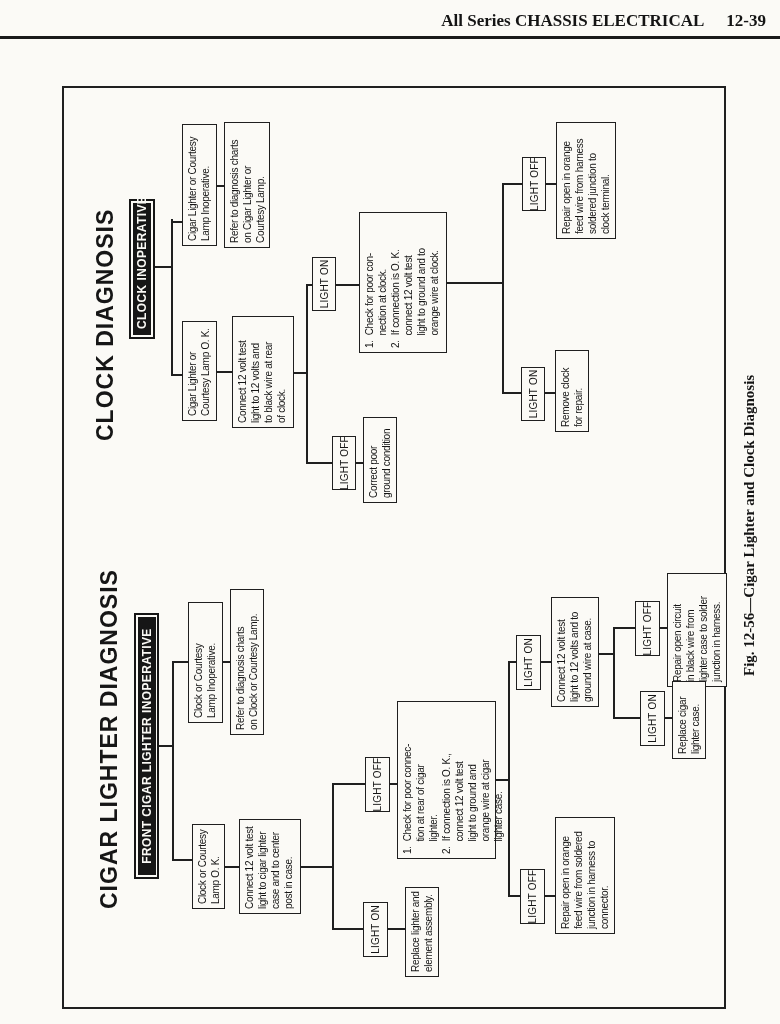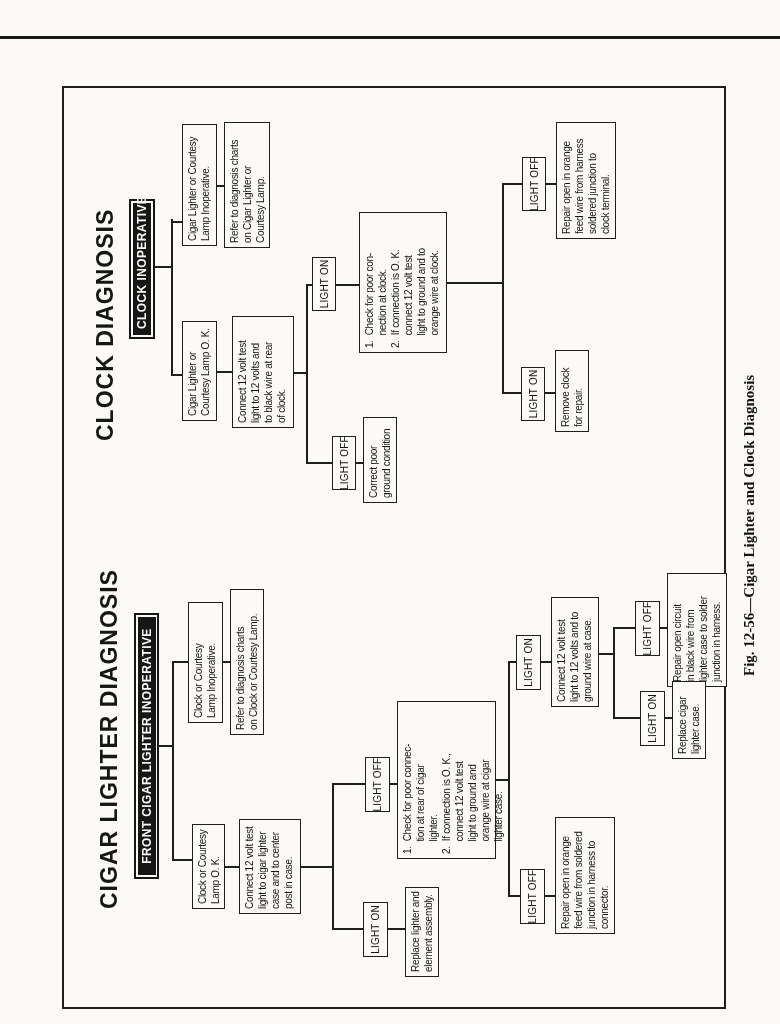--- a/index.html
+++ b/index.html
@@ -53,20 +53,23 @@
     transform-origin:0 0; transform:rotate(-90deg) translateX(-290px);
     font-family:"Liberation Serif", serif; font-weight:bold; font-size:15px;
     color:#141414; text-align:center; white-space:nowrap;
   }
 </style>
 </head>
 <body>
 
 <div class="sheet">
 
+  <div class="hdr">
+    <span>All Series CHASSIS ELECTRICAL</span><span class="pg">12-39</span>
+  </div>
   <div class="hdr-rule"></div>
 
   <div class="frame">
     <div class="flow">
 
       <div class="charttitle" style="left:98px;top:32px;">CIGAR LIGHTER DIAGNOSIS</div>
       <div class="rootbox" style="left:128px;top:70px;width:266px;height:25px;">
         <div class="inner">FRONT CIGAR LIGHTER INOPERATIVE</div>
       </div>
 

